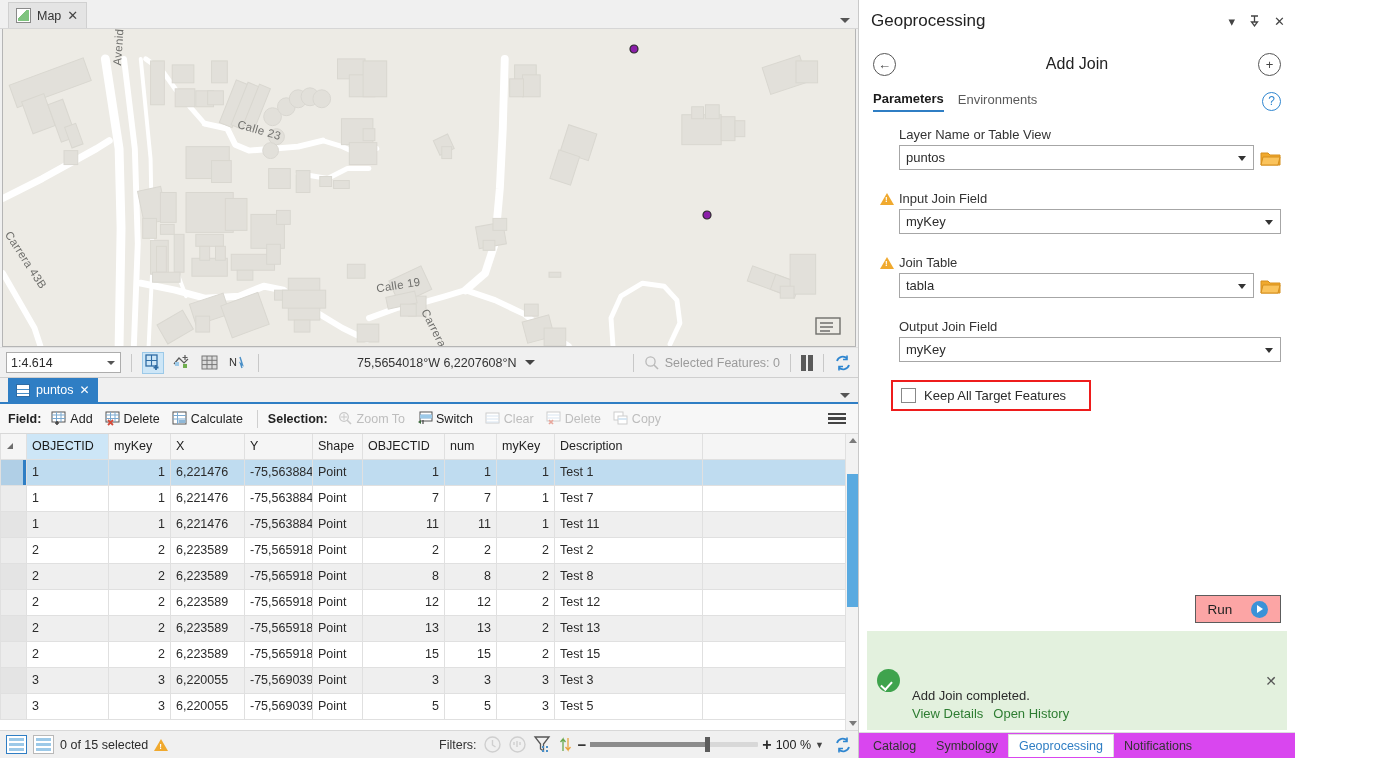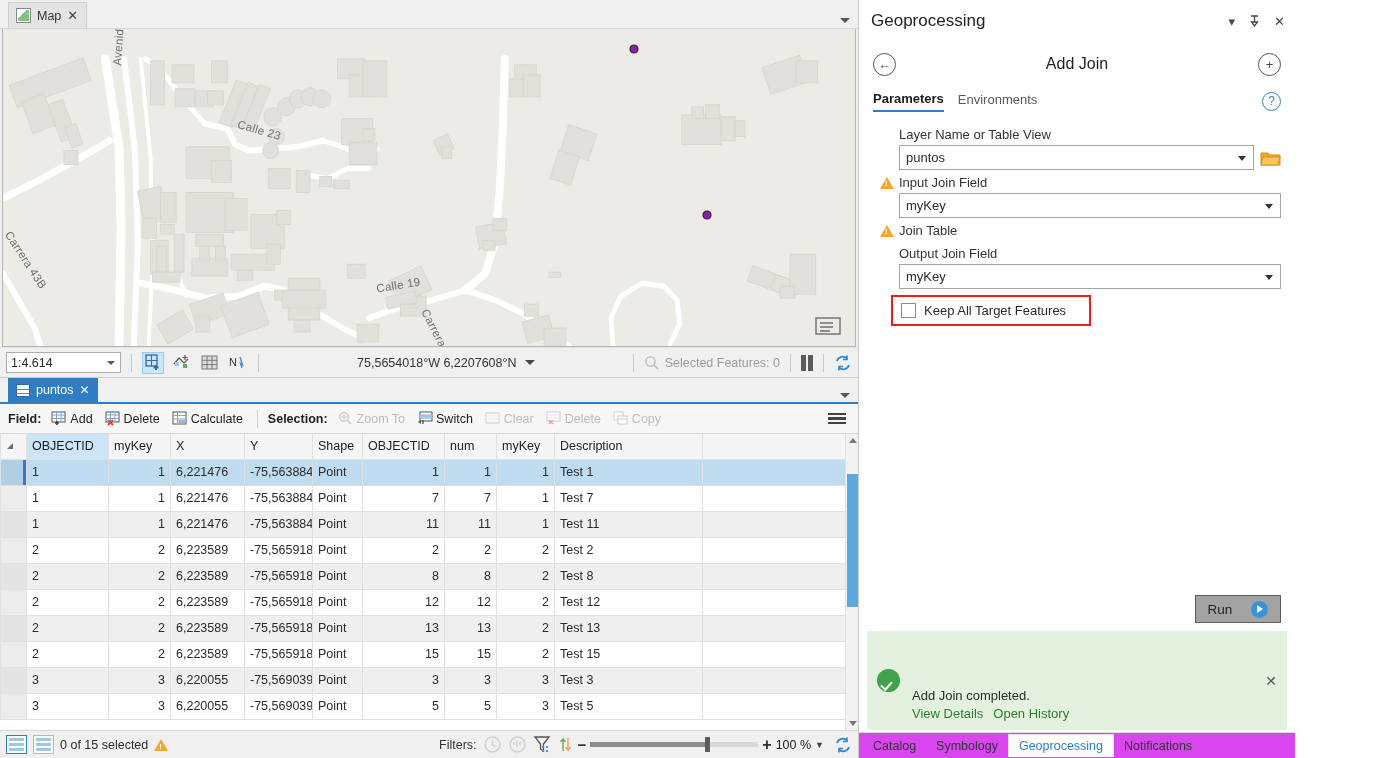--- a/index.html
+++ b/index.html
@@ -174,42 +174,42 @@
     height: 30px; display:flex; align-items:center; padding: 0 14px; gap:14px;
     position: relative;
   }
   .gp-tab { font-size: 13px; color: #5a5a5a; cursor:pointer; padding-bottom:4px;}
   .gp-tab.active { color:#1b1b1b; font-weight:bold; border-bottom:2px solid #2f7ec4;}
   .help-ico {
     margin-left:auto; width:19px;height:19px;border-radius:50%;border:1.4px solid #2f86d0;
     color:#2f86d0; display:flex;align-items:center;justify-content:center;font-size:12px;cursor:pointer;
   }
   .gp-body { flex:1; padding: 8px 14px 0 14px; overflow:hidden; }
-  .fld { margin-bottom: 2px; }
+  .fld { margin-bottom: 18px; }
   .fld-label { font-size: 13px; color:#333; padding: 3px 0 3px 26px; display:flex; align-items:center; gap:5px;}
   .fld-label.nowarn { padding-left: 26px; }
   .warn-small { width:0;height:0;border-left:7px solid transparent;border-right:7px solid transparent;border-bottom:12px solid #f0a92e; position:relative; margin-left:-19px;}
   .warn-small::after{content:"!";position:absolute;left:-2px;top:3px;font-size:8px;color:#fff;font-weight:bold;line-height:1;}
   .fld-row { display:flex; align-items:center; gap:6px; padding-left:26px;}
   .combo {
     flex:1; height:25px; border:1px solid #a6a6a6; background:#fff;
     display:flex; align-items:center; padding: 0 6px; font-size:13px; color:#2b2b2b; position:relative;
   }
   .combo .cv { position:absolute; right:7px; top:10px; width:0;height:0;
     border-left:4px solid transparent;border-right:4px solid transparent;border-top:5px solid #333;}
   .folder-ico { width:21px; height:18px; flex:0 0 auto; }
   .chk-row {
     display:flex; align-items:center; gap:8px; padding: 6px 8px 6px 8px;
     margin: 6px 0 0 18px; border: 2px solid #ee1c1c; width: 200px;
   }
   .chk-box { width:15px;height:15px;border:1px solid #888;background:#fff;flex:0 0 auto;}
   .chk-lbl { font-size:13px; color:#2b2b2b; }
   .gp-run { padding: 0 14px 8px 14px; display:flex; justify-content:flex-end; }
   .run-btn {
-    width: 86px; height: 28px; border:1px solid #5c5c5c; background:#a3a3a3;
+    width: 86px; height: 28px; border:1px solid #5c5c5c; background:#fca5a5;
     display:flex; align-items:center; justify-content:center; gap:19px;
     font-size:13.5px; color:#222; cursor:pointer;
   }
   .run-play { width:17px;height:17px;border-radius:50%;background:#3a92d8;position:relative;}
   .run-play::after{content:"";position:absolute;left:6px;top:4px;width:0;height:0;
     border-left:6px solid #fff;border-top:4.5px solid transparent;border-bottom:4.5px solid transparent;}
   .gp-msg {
     margin: 0 8px 2px 8px; background:#e3f1de; display:flex; align-items:center;
     gap:12px; padding: 9px 10px; position:relative; min-height:56px;
   }
@@ -812,20 +812,30 @@
             <span class="cv"></span>
           </div>
         </div>
       </div>
 
       <div class="fld">
         <div class="fld-label">
           <span class="warn-small"></span>
           <span>Join Table</span>
         </div>
+        <div class="fld-row">
+          <div class="combo">
+            <span>tabla</span>
+            <span class="cv"></span>
+          </div>
+          <svg class="folder-ico" viewBox="0 0 21 18">
+            <path d="M1 4h7l2 2h10v10H1z" fill="#f0a92e" stroke="#d68f1c" stroke-width="1"></path>
+            <path d="M3 8h17l-2 8H1z" fill="#fac35c" stroke="#d68f1c" stroke-width="1"></path>
+          </svg>
+        </div>
       </div>
 
       <div class="fld">
         <div class="fld-label nowarn">Output Join Field</div>
         <div class="fld-row">
           <div class="combo">
             <span>myKey</span>
             <span class="cv"></span>
           </div>
         </div>

